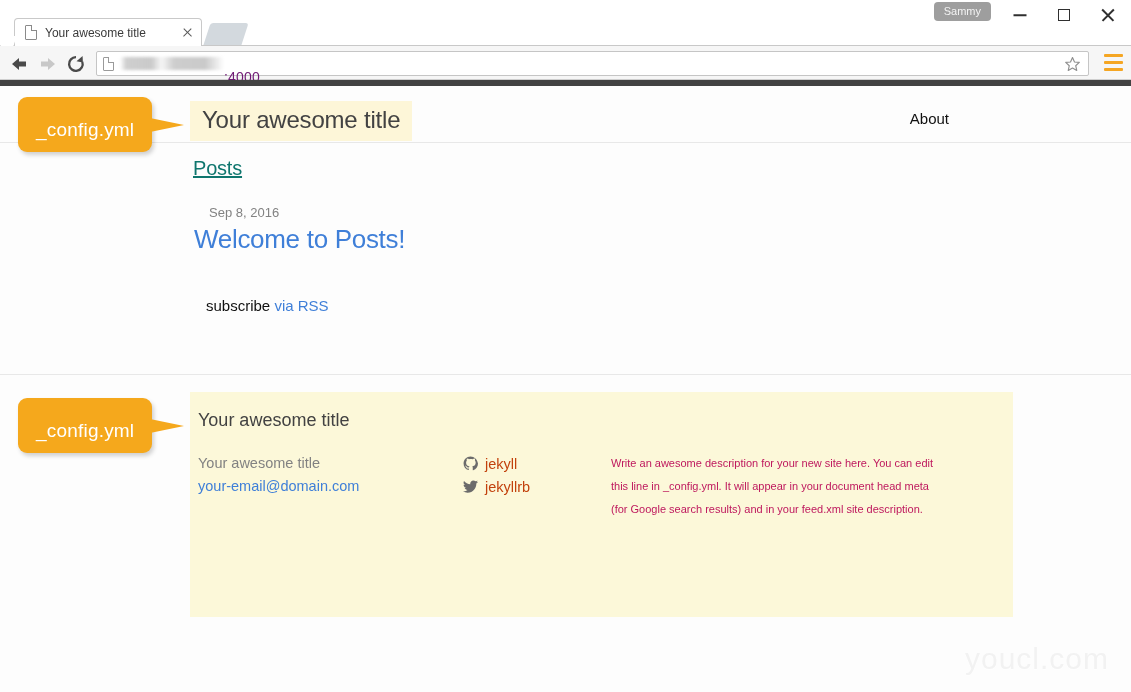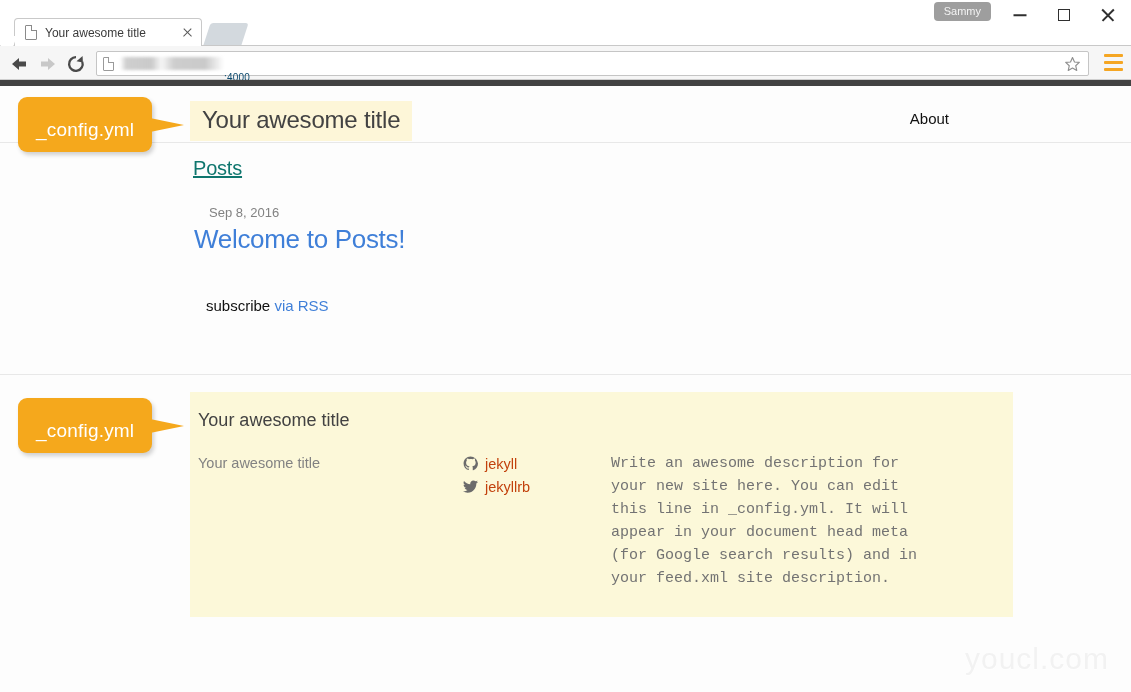--- a/index.html
+++ b/index.html
@@ -119,21 +119,21 @@
   }
   .url-redacted {
     width: 104px; height: 13px; margin-right: 0px;
     background: linear-gradient(90deg,
        rgba(205,205,205,0) 0%, rgba(198,198,198,.85) 6%,
        rgba(196,196,196,.9) 30%, rgba(235,235,235,.45) 40%,
        rgba(200,200,200,.9) 52%, rgba(196,196,196,.9) 82%,
        rgba(205,205,205,0) 100%);
     filter: blur(1.6px); border-radius: 2px;
   }
-  .url-port { font-size: 10px; color: #0c4a6e; letter-spacing: .2px; margin-top: 27px; }
+  .url-port { font-size: 14px; color: #701a75; letter-spacing: .2px; margin-top: 27px; }
   .omni-star {
     position: absolute; right: 7px; top: 4px;
     width: 17px; height: 17px; cursor: pointer;
   }
   .menu-btn {
     position: absolute; right: 8px; top: 8px;
     width: 19px; height: 17px; cursor: pointer;
     display: flex; flex-direction: column; justify-content: space-between;
   }
   .menu-btn i { display: block; height: 3px; background: #f5a623; border-radius: 1px; }
@@ -206,21 +206,21 @@
   .fcol-2 { position: absolute; left: 265px; top: 0; width: 150px; }
   .fcol-3 { position: absolute; left: 413px; top: 0; width: 325px; }
 
   .f-line { font-size: 14.5px; color: #828282; line-height: 23px; }
   .f-link { font-size: 14.5px; color: #3f7fd8; line-height: 23px; text-decoration: none; cursor: pointer; display: inline-block; }
 
   .social-row { display: flex; align-items: center; height: 23px; cursor: pointer; }
   .social-row .sicon { width: 17px; margin-right: 5px; display: flex; align-items: center; }
   .social-row .slabel { font-size: 14.5px; color: #c2410c; }
 
-  .f-desc { font-size: 15px; color: #737373; line-height: 23px; font-family: Liberation Mono, monospace; }
+  .f-desc { font-size: 11px; color: #be185d; line-height: 23px; }
 
   
   .callout { position: absolute; cursor: default; }
   .callout .bubble {
     background: #f5a81c; color: #fff; border-radius: 9px;
     font-size: 19px; padding: 22px 18px 11px; letter-spacing: .2px;
     box-shadow: 2px 3px 4px rgba(0,0,0,.18);
     white-space: nowrap;
   }
   .callout .tail {
@@ -331,20 +331,21 @@
 
     <div class="content-divider"></div>
 
     <div class="site-footer">
       <div class="footer-heading">Your awesome title</div>
 
       <div class="footer-cols">
 
         <div class="fcol-1">
           <div class="f-line">Your awesome title</div>
+          <a class="f-link">your-email@domain.com</a>
         </div>
 
         <div class="fcol-2">
           <div class="social-row">
             <span class="sicon">
               <svg width="15" height="15" viewBox="0 0 16 16" aria-hidden="true">
                 <path fill="#6b6b6b" d="M8 0.5C3.9 0.5 0.6 3.8 0.6 7.9c0 3.3 2.1 6.1 5.1 7.1 0.4 0.1 0.5-0.2 0.5-0.4 0-0.2 0-0.7 0-1.4-2 0.4-2.5-0.5-2.7-1 -0.1-0.3-0.5-1-0.9-1.2 -0.3-0.2-0.8-0.6 0-0.6 0.7 0 1.2 0.7 1.3 0.9 0.8 1.3 2 0.9 2.5 0.7 0.1-0.6 0.3-0.9 0.6-1.1 -1.8-0.2-3.7-0.9-3.7-4 0-0.9 0.3-1.6 0.8-2.2 -0.1-0.2-0.4-1 0.1-2.1 0 0 0.7-0.2 2.2 0.8 0.6-0.2 1.3-0.3 2-0.3 0.7 0 1.4 0.1 2 0.3 1.5-1 2.2-0.8 2.2-0.8 0.4 1.1 0.2 1.9 0.1 2.1 0.5 0.6 0.8 1.3 0.8 2.2 0 3.1-1.9 3.8-3.7 4 0.3 0.3 0.6 0.8 0.6 1.6 0 1.1 0 2 0 2.3 0 0.2 0.1 0.5 0.5 0.4 3-1 5.1-3.8 5.1-7.1C15.4 3.8 12.1 0.5 8 0.5z"></path>
               </svg>
             </span>
             <span class="slabel">jekyll</span>

